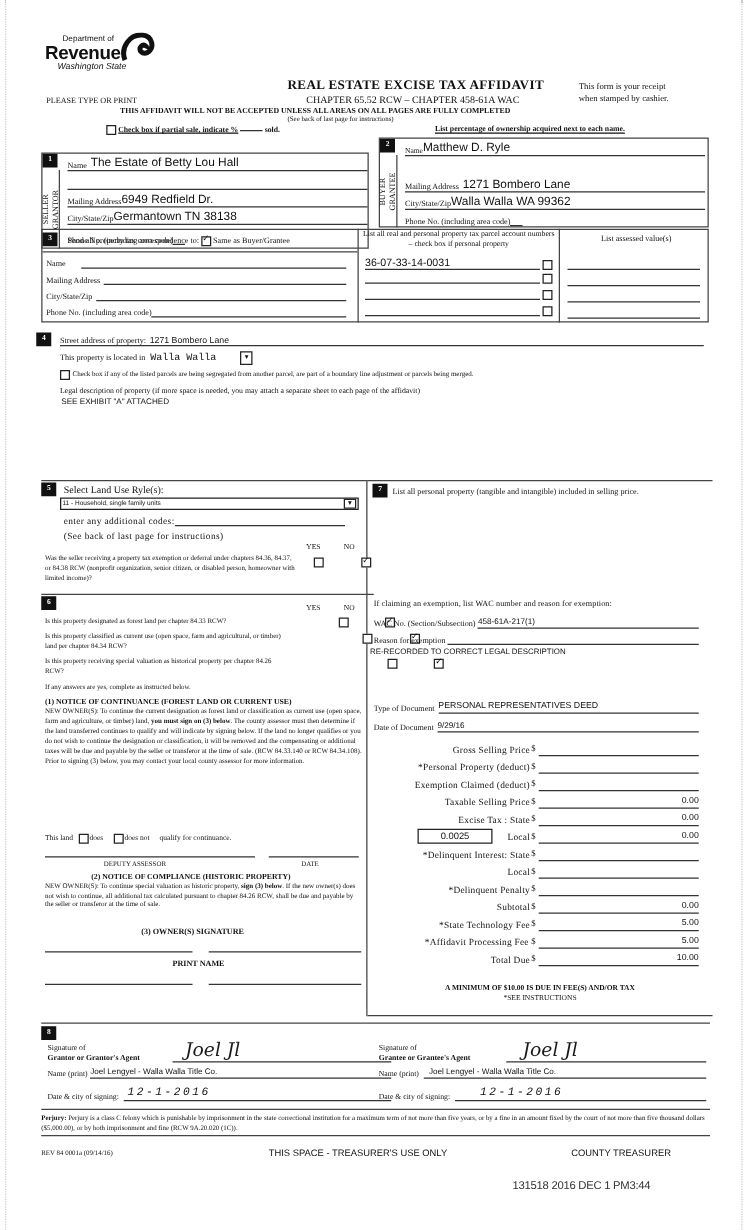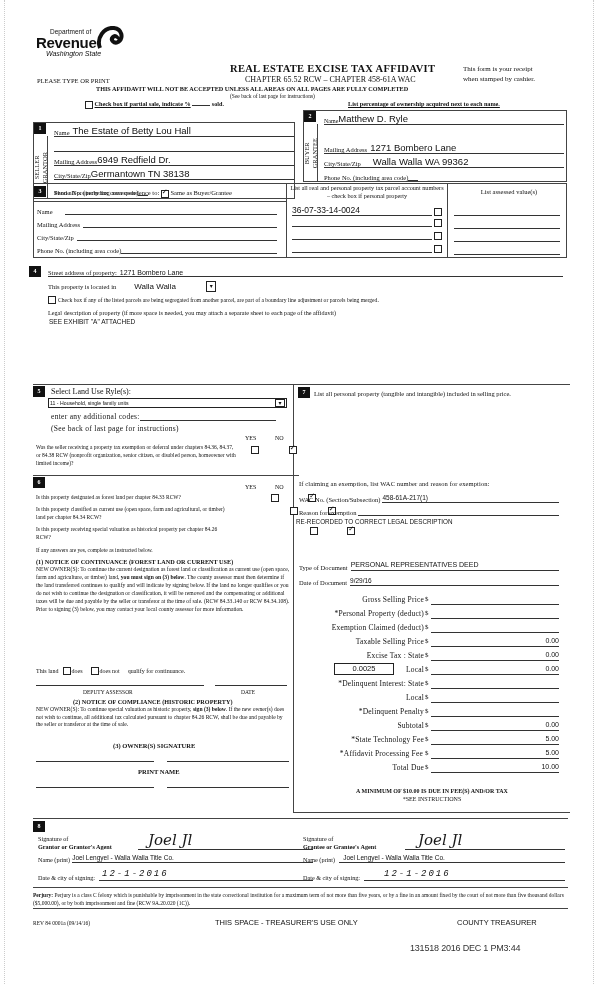--- a/index.html
+++ b/index.html
@@ -77,21 +77,21 @@
     <div class="vtext"><span>BUYER</span><br><span>GRANTEE</span></div>
   </div>
   <div class="abs lbl" style="left:20px;top:2px;width:240px;display:flex;align-items:flex-end;border-bottom:1px solid #333;height:12px;">
     <span style="font-size:6px;">Name</span>
     <span class="fill">Matthew D. Ryle</span>
   </div>
   <div class="abs lbl" style="left:20px;top:31px;width:240px;display:flex;align-items:flex-end;border-bottom:1px solid #333;height:12px;">
     <span style="font-size:6.5px;">Mailing Address</span>
     <span class="fill" style="margin-left:3px;">1271 Bombero Lane</span>
   </div>
-  <div class="abs lbl" style="left:20px;top:45px;width:240px;display:flex;align-items:flex-end;border-bottom:1px solid #333;height:12px;gap:12px;">
+  <div class="abs lbl" style="left:20px;top:45px;width:240px;display:flex;align-items:flex-end;border-bottom:1px solid #333;height:12px;">
     <span style="font-size:6.5px;">City/State/Zip</span>
     <span class="fill">Walla Walla WA 99362</span>
   </div>
   <div class="abs lbl" style="left:20px;top:59px;width:240px;display:flex;align-items:flex-end;height:11px;">
     <span style="font-size:6.5px;">Phone No. (including area code)</span>
     <span class="line" style="display:inline-block;width:10px;height:9px;"></span>
   </div>
 </div>
 
 <div class="abs box" style="left:33px;top:183px;width:534px;height:75px;">
@@ -115,21 +115,21 @@
       <span class="line" style="flex:1;margin-left:3px;height:9px;"></span>
     </div>
   <div class="abs lbl" style="left:3px;top:61px;width:240px;display:flex;align-items:flex-end;">
       <span style="font-size:6.5px;">Phone No. (including area code)</span>
       <span class="line" style="flex:1;height:9px;"></span>
     </div>
 
   <div class="abs" style="left:252px;top:-1px;width:162px;height:75px;border-left:1px solid #444;border-right:1px solid #444;">
     <div style="font-size:6.2px;text-align:center;padding:1px 3px;line-height:7.5px;">List all real and personal property tax parcel account numbers – check box if personal property</div>
     <div class="abs" style="left:5px;top:22px;width:150px;display:flex;align-items:flex-end;">
-        <span class="fill line" style="flex:1;height:11px;font-size:8.5px;">36-07-33-14-0024</span>
+        <span class="fill line" style="flex:1;height:11px;font-size:8.5px;">36-07-33-14-0031</span>
         <span class="cb" style="margin-left:2px;"></span>
       </div>
     <div class="abs" style="left:5px;top:35px;width:150px;display:flex;align-items:flex-end;">
         <span class="line" style="flex:1;height:9px;"></span>
         <span class="cb" style="margin-left:2px;"></span>
       </div>
     <div class="abs" style="left:5px;top:48px;width:150px;display:flex;align-items:flex-end;">
         <span class="line" style="flex:1;height:9px;"></span>
         <span class="cb" style="margin-left:2px;"></span>
       </div>
@@ -146,21 +146,21 @@
 </div>
 
 <div class="abs" style="left:28px;top:262px;width:540px;height:110px;">
   <span class="num abs" style="left:1px;top:4px;">4</span>
   <div class="abs" style="left:20px;top:4px;width:515px;display:flex;align-items:flex-end;border-bottom:1px solid #333;height:11px;">
     <span style="font-size:6.5px;">Street address of property:</span>
     <span class="sans" style="font-size:7px;margin-left:3px;">1271 Bombero Lane</span>
   </div>
   <div class="abs" style="left:20px;top:19px;display:flex;align-items:center;">
     <span style="font-size:6.5px;">This property is located in</span>
-    <span class="sans" style="font-size:8px;margin-left:18px;width:72px;display:inline-block;">Walla Walla</span>
+    <span class="sans" style="font-size:8px;margin-left:4px;width:72px;display:inline-block;font-family:Liberation Mono, monospace;">Walla Walla</span>
     <span style="display:inline-block;width:10px;height:11px;border:1px solid #222;font-size:6px;text-align:center;line-height:9px;">▾</span>
   </div>
   <div class="abs" style="left:20px;top:34px;display:flex;align-items:center;">
     <span class="cb"></span>
     <span style="font-size:5.6px;margin-left:2px;">Check box if any of the listed parcels are being segregated from another parcel, are part of a boundary line adjustment or parcels being merged.</span>
   </div>
   <div class="abs" style="left:20px;top:47px;font-size:6.2px;">Legal description of property (if more space is needed, you may attach a separate sheet to each page of the affidavit)</div>
   <div class="abs sans" style="left:21px;top:56px;font-size:6.5px;width:500px;height:50px;">SEE EXHIBIT "A" ATTACHED</div>
 </div>
 

